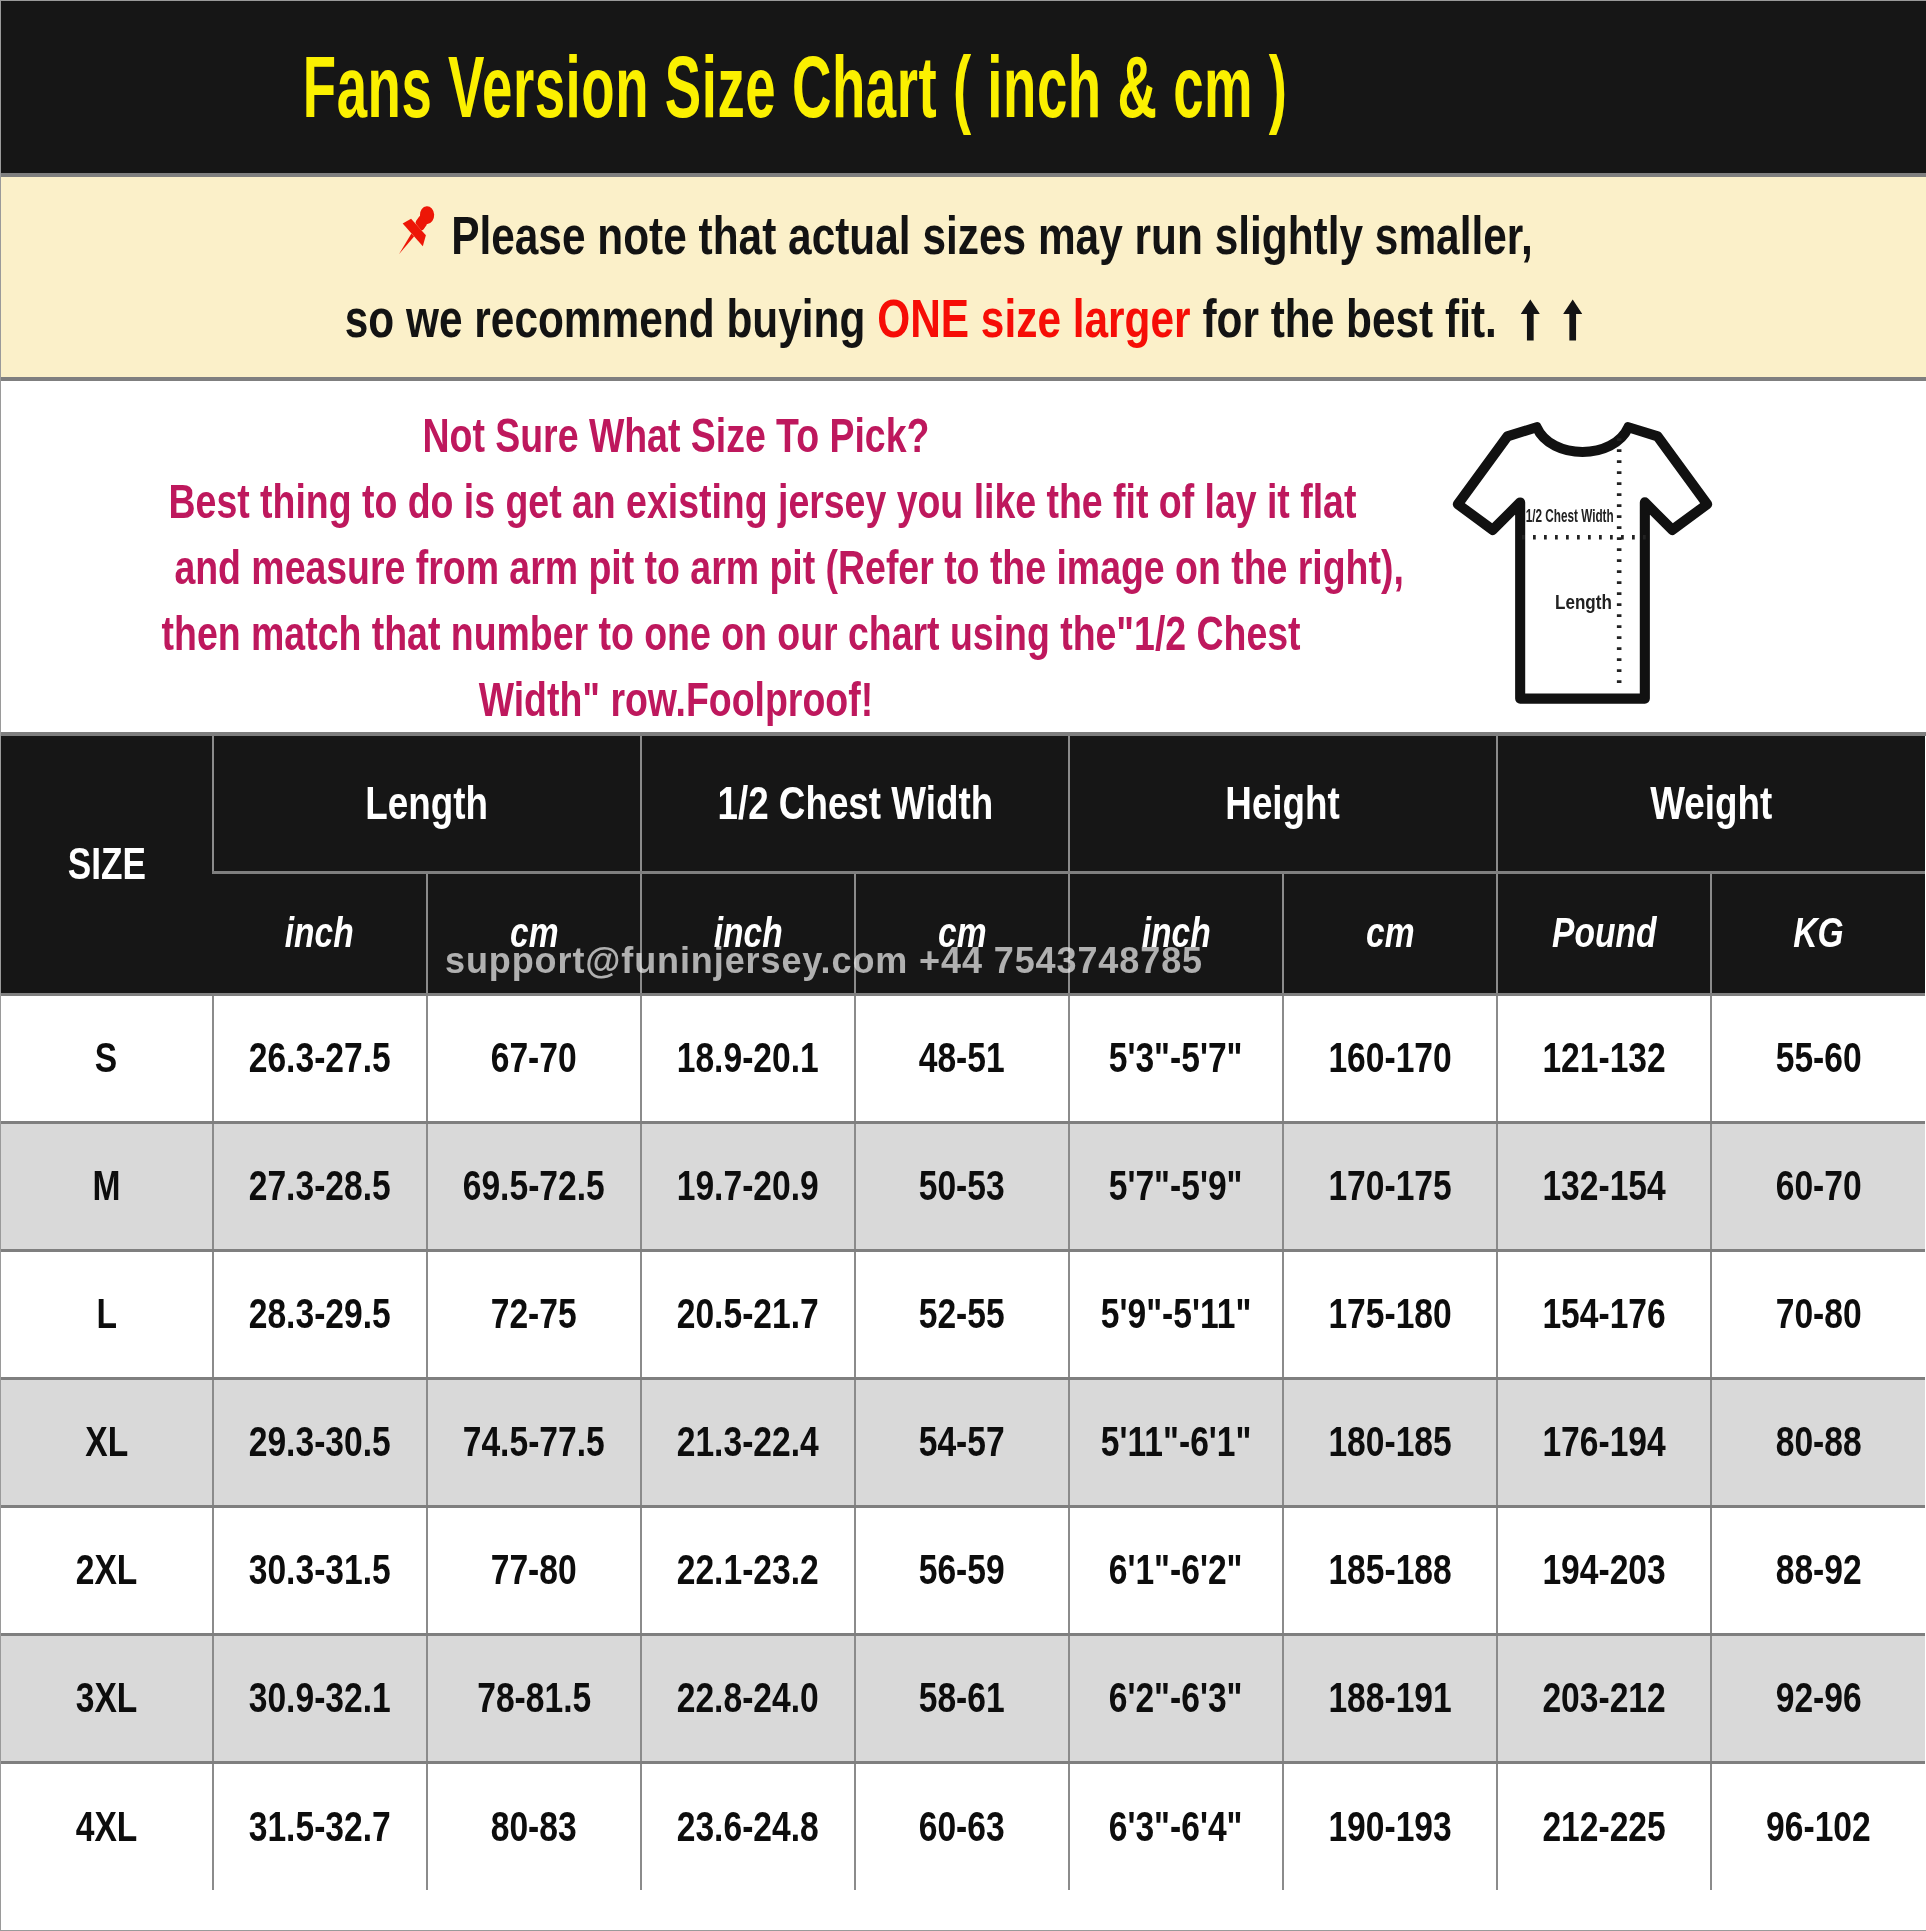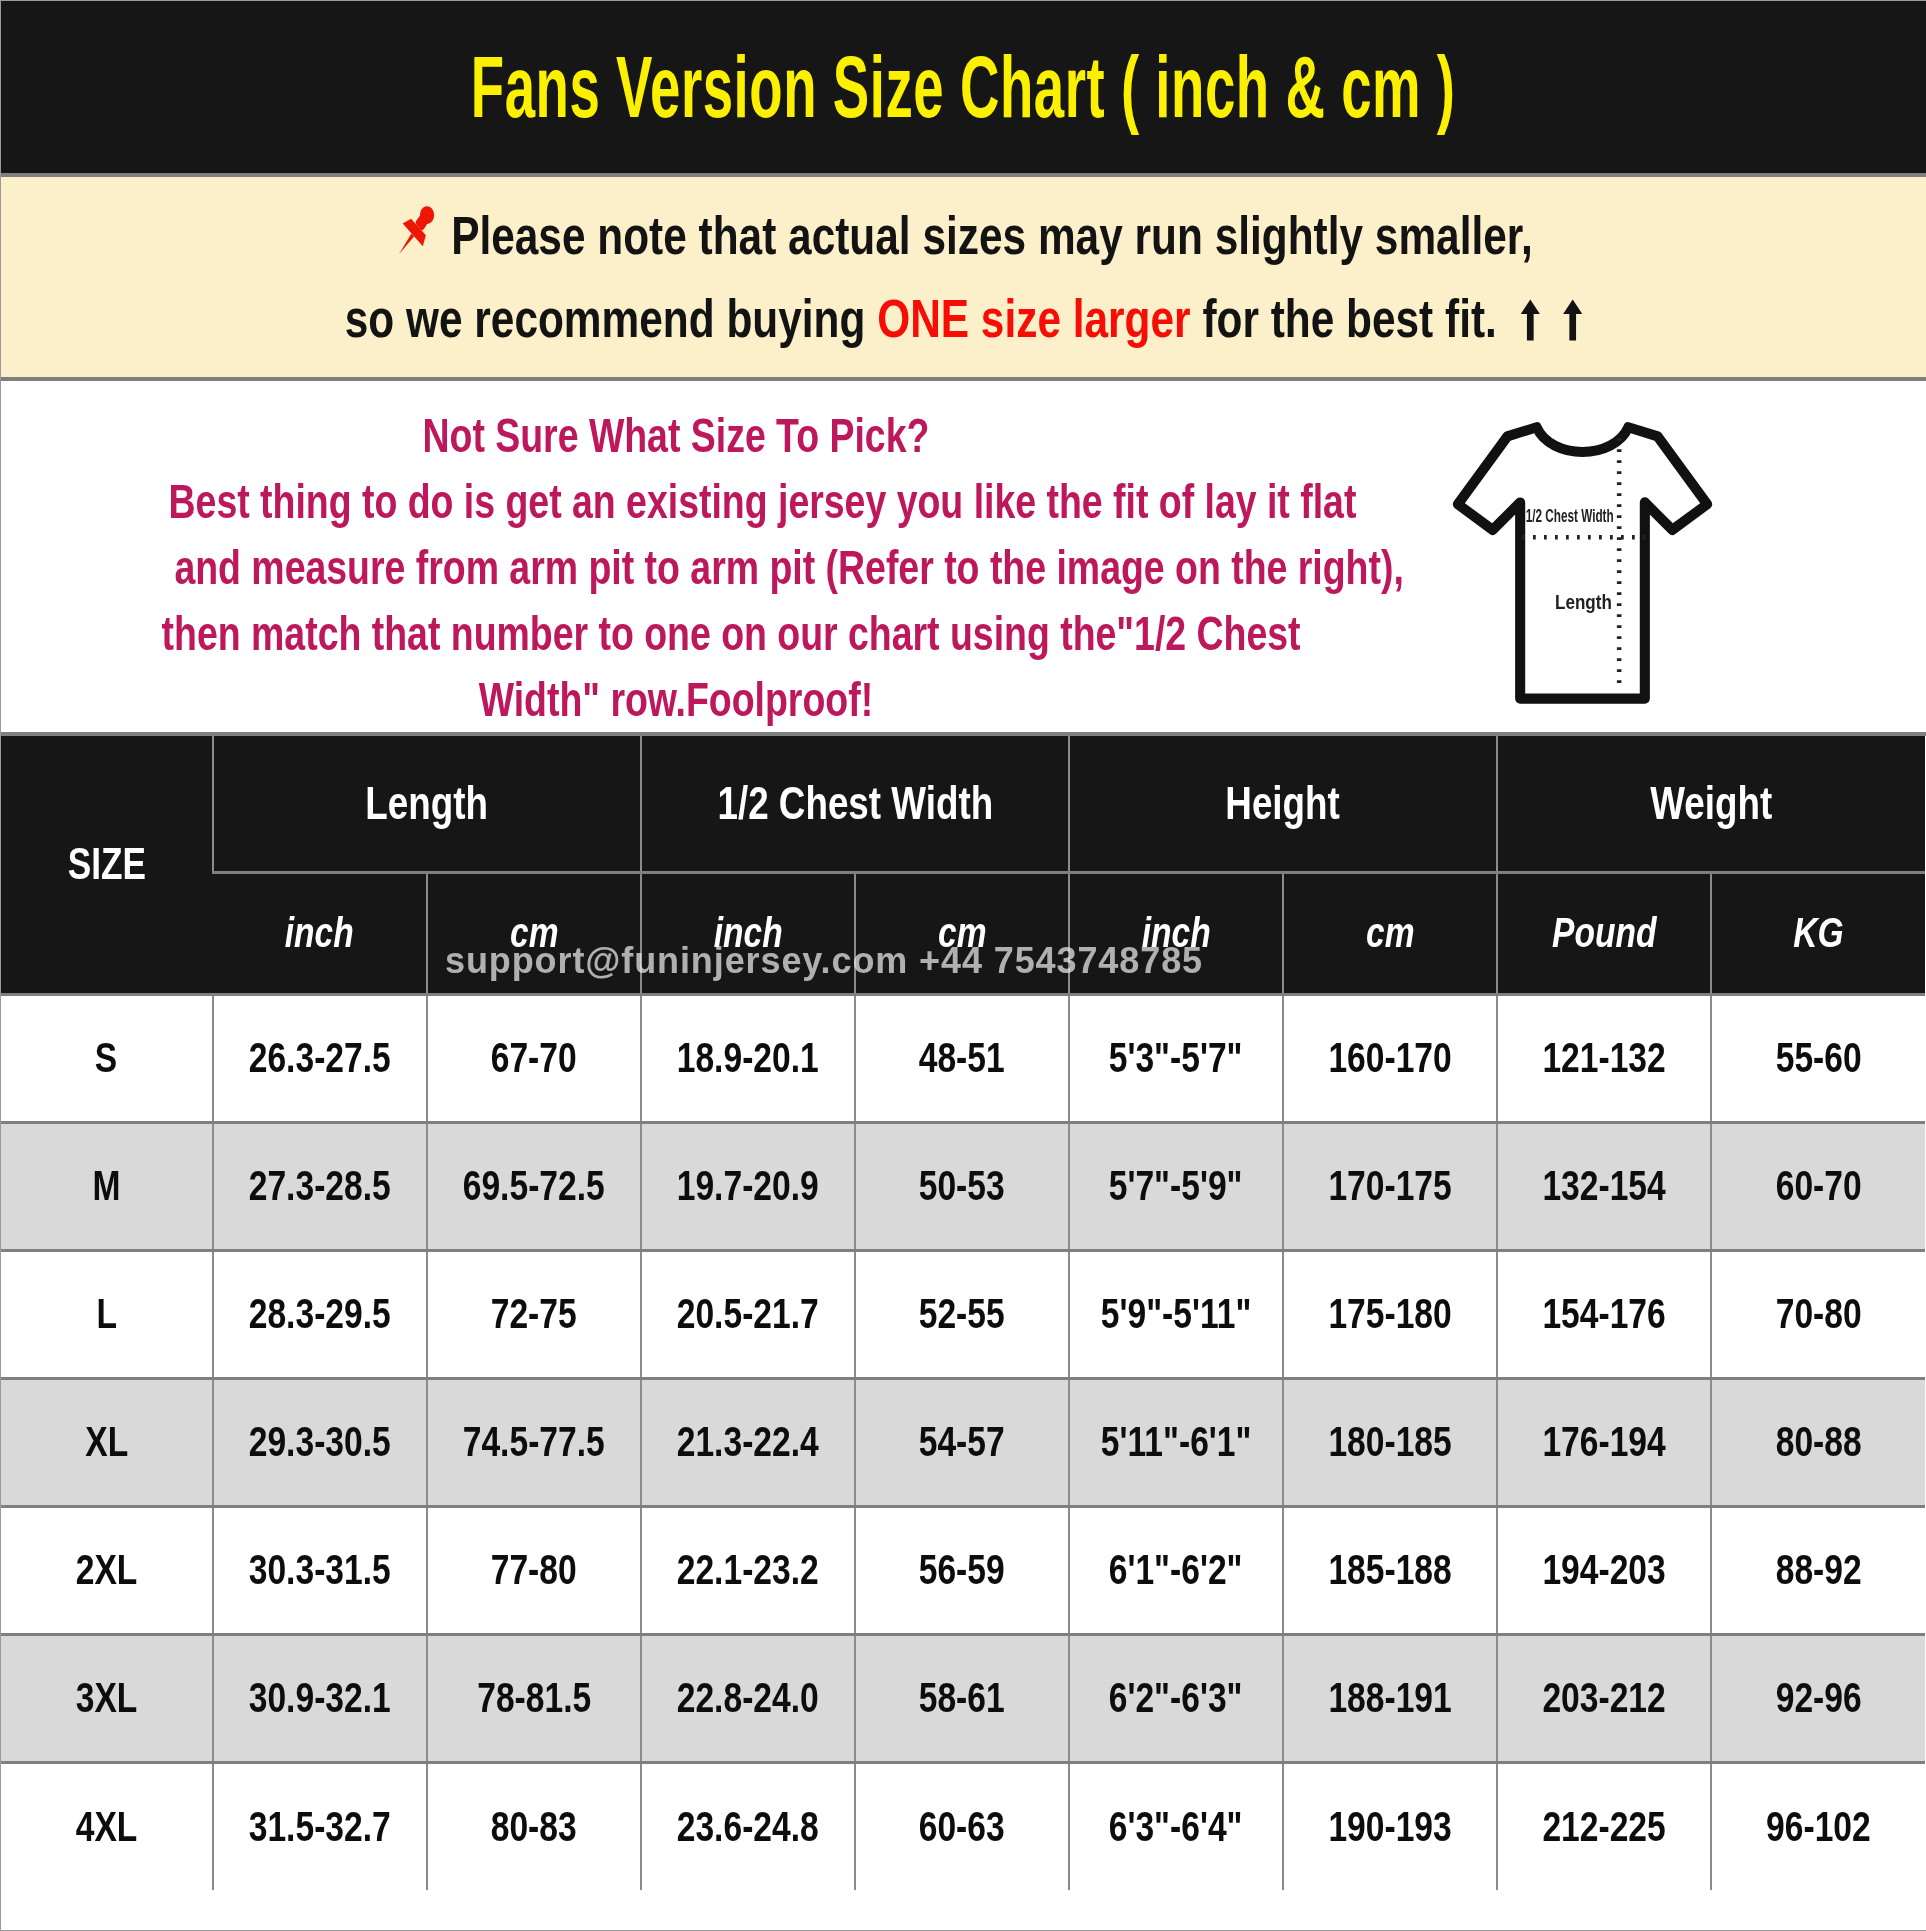--- a/index.html
+++ b/index.html
@@ -7,21 +7,21 @@
   body { font-family:"Liberation Sans", sans-serif; background:#ffffff; overflow:hidden; }
   .page { position:relative; width:1927px; height:1931px; border:1.8px solid #9a9a9a; background:#ffffff; }
 
   
   .cx62,.cx75,.cx78,.cx80 { display:inline-block; white-space:nowrap; transform-origin:50% 50%; }
   .cx62 { transform:scaleX(.62); }
   .cx78 { transform:scaleX(.78); }
   .cx80 { transform:scaleX(.80); }
 
   
-  .title-band { height:176px; background:#161616; display:flex; align-items:center; justify-content:center;
+  .title-band { height:176px; background:#161616; display:flex; align-items:center; 
                 border-bottom:4.6px solid #7f7f7f; }
   .title-text { color:#FBF000; font-size:88px; font-weight:bold; letter-spacing:0.9px; }
 
   
   .note-band { height:204px; background:#FBF0C9; border-bottom:4.6px solid #7f7f7f;
                display:flex; flex-direction:column; align-items:center; justify-content:center; }
   .note-line { font-size:53px; font-weight:bold; color:#131313; line-height:83px; text-align:left;text-decoration:underline; }
   .red { color:#F60D06; }
   .pin-svg { vertical-align:-13px; margin-right:-1.8px; }
   .arrow-svg { vertical-align:-3.7px; margin-left:14.7px; }

